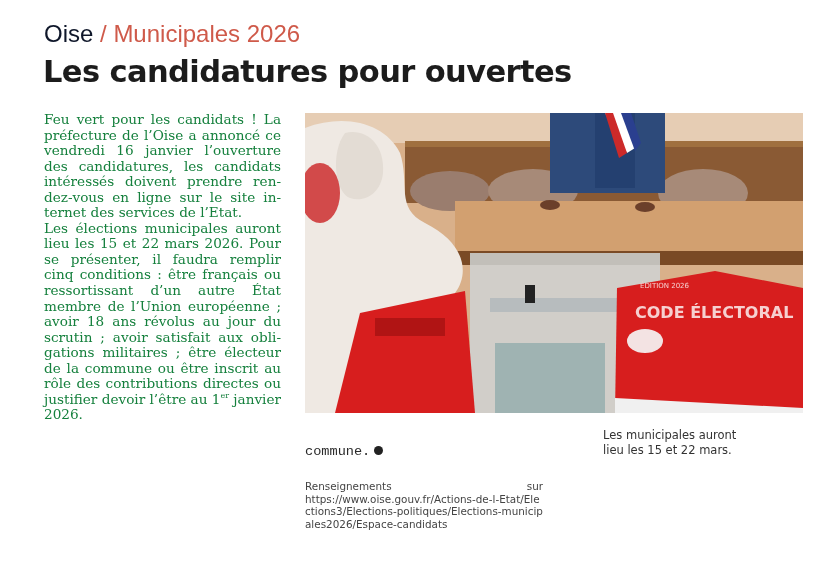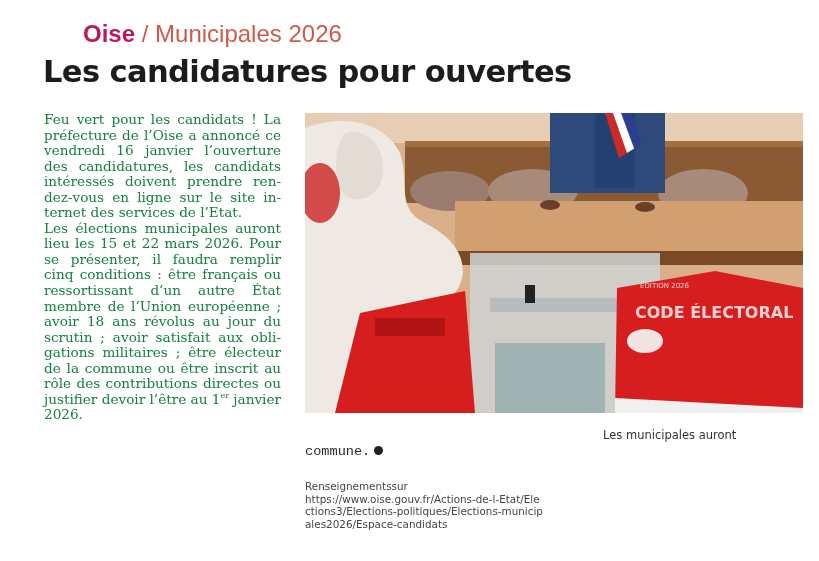--- a/index.html
+++ b/index.html
@@ -1,29 +1,29 @@
 <!DOCTYPE html>
 <html><head>
 <meta charset="utf-8">
 <style>
   html, body { margin:0; padding:0; background:#ffffff; }
   body { width:819px; height:561px; position:relative; overflow:hidden; font-family:"DejaVu Sans", sans-serif; color:#222; }
   .kicker { position:absolute; left:44px; top:20px; font-family:"Liberation Sans", sans-serif; font-size:24px; line-height:28px; color:#cf5a4a; white-space:nowrap; }
-  .kicker .rubric { font-weight:bold; color:#be185d;margin-left:39px; }
+  .kicker .rubric { font-weight:normal; color:#0f172a; }
   .headline { position:absolute; left:43px; top:52px; font-family:"DejaVu Sans", sans-serif; font-weight:bold; font-size:30.5px; line-height:40px; color:#1c1c1c; letter-spacing:-0.6px; white-space:nowrap; }
   .col { position:absolute; font-family:"DejaVu Serif", serif; font-size:13.6px; line-height:15.55px; color:#15803d; text-align:justify; hyphens:manual; }
   .col1 { left:44px; top:112px; width:237px; }
   .col1 p { margin:0; text-align:justify; text-align-last:left; }
   sup { font-size:8px; line-height:0; vertical-align:super; }
   .photo { position:absolute; left:305px; top:113px; width:498px; height:300px; overflow:hidden; background:#d9b48e; }
   .caption { position:absolute; right:16px; top:428px; width:200px; font-family:"DejaVu Sans", sans-serif; font-size:11.5px; line-height:15px; color:#333; }
   .col2end { position:absolute; left:305px; top:444px; font-family:Liberation Mono, monospace; font-size:13.6px; line-height:16px; color:#2a2a2a; }
   .bullet { display:inline-block; width:9px; height:9px; border-radius:50%; background:#222; margin-left:4px; vertical-align:0px; }
   .info { position:absolute; left:305px; top:480px; width:238px; font-family:"DejaVu Sans", sans-serif; font-size:10.4px; line-height:12.6px; color:#444; }
-  .info .row1 { display:flex; justify-content:flex-start; }
+  .info .row1 { display:flex; justify-content:space-between; }
   .info .url { word-break:break-all; }
 </style>
 </head>
 <body>
 
 <div class="kicker">
   <span class="rubric">Oise</span><span> / </span><span>Municipales 2026</span>
 </div>
 
 <h1 class="headline" style="margin:0;">Les candidatures pour ouvertes</h1>
@@ -73,20 +73,21 @@
     <polygon points="312,175 410,158 498,175 498,300 310,300" fill="#d71e1e"></polygon>
     <polygon points="310,285 498,295 498,300 310,300" fill="#f0f0f0"></polygon>
     <text x="330" y="205" font-family="DejaVu Sans, sans-serif" font-size="16" font-weight="bold" fill="#f6d0d0">CODE ÉLECTORAL</text>
     <ellipse cx="340" cy="228" rx="18" ry="12" fill="#f3e3e3"></ellipse>
     <text x="335" y="175" font-family="DejaVu Sans, sans-serif" font-size="7" fill="#f6d0d0">ÉDITION 2026</text>
   </svg>
 </div>
 
 <div class="caption">
   <div>Les municipales auront</div>
+  <div>lieu les 15 et 22 mars.</div>
 </div>
 
 <div class="col2end">
   <span>commune.</span><span class="bullet"></span>
 </div>
 
 <div class="info">
   <div class="row1">
     <span>Renseignements</span>
     <span>sur</span>

